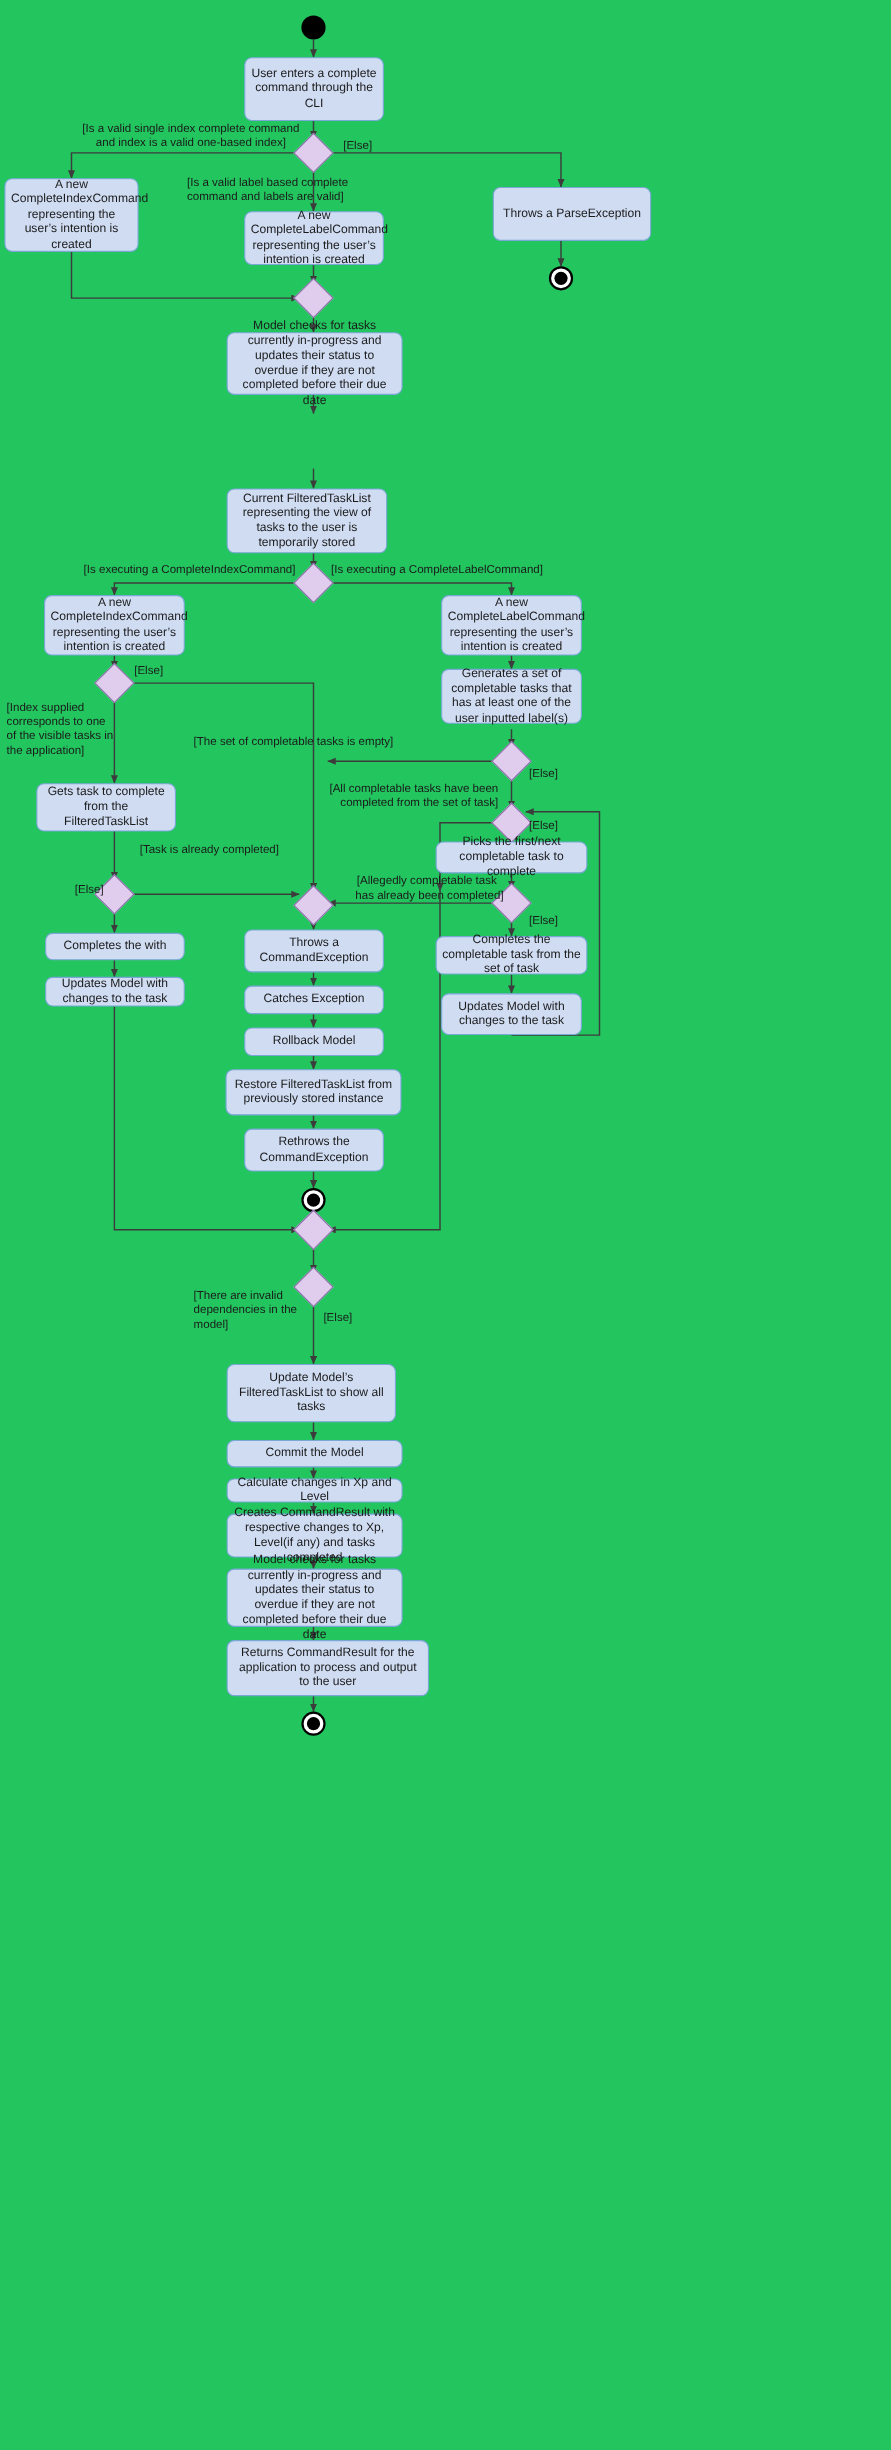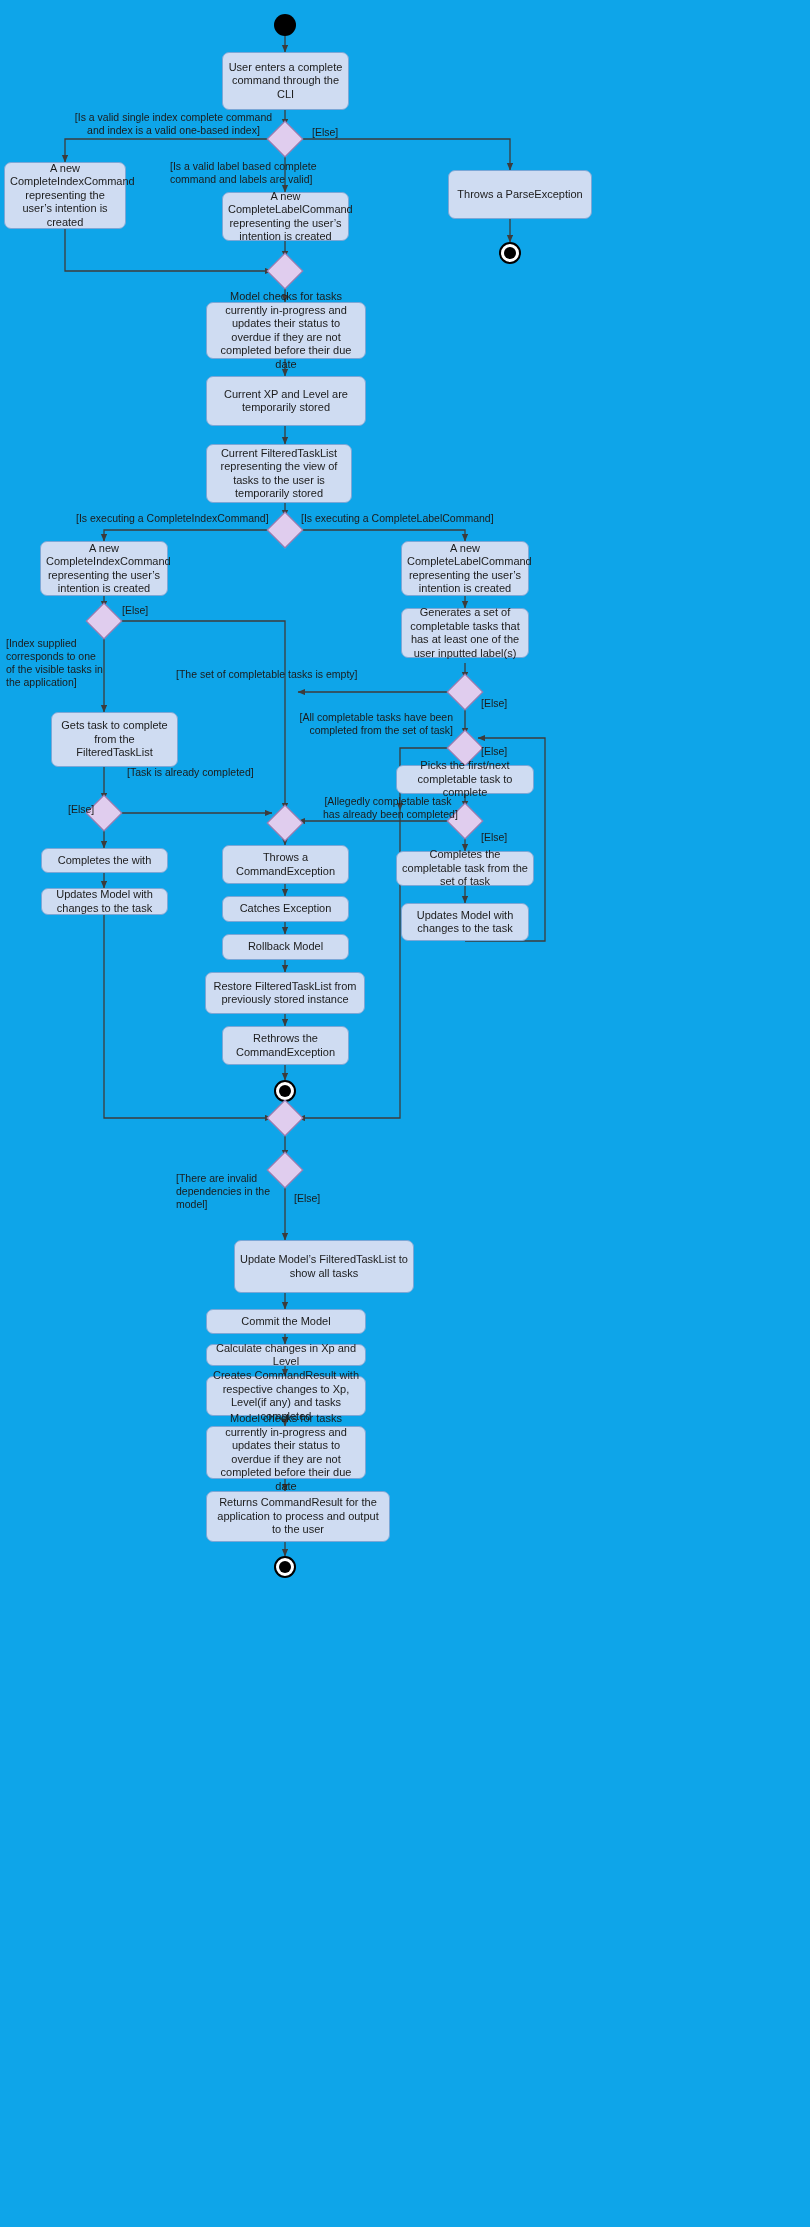--- a/index.html
+++ b/index.html
@@ -7,21 +7,21 @@
     padding: 0;
     background: #ffffff;
   }
   body {
     font-family: "Liberation Sans", sans-serif;
   }
   #diagram {
     position: relative;
     width: 810px;
     height: 2227px;
-    background: #0ea5e9;
+    background: #22c55e;
     overflow: hidden;
   }
   svg.edges {
     position: absolute;
     left: 0;
     top: 0;
     width: 810px;
     height: 2227px;
     pointer-events: none;
   }
@@ -221,23 +221,20 @@
   </div>
 
   <div class="final-node" style="left:499px; top:242px;"></div>
 
   <div class="diamond" style="left:272px; top:258px;"></div>
 
   <div class="node" style="left:206px; top:302px; width:160px; height:57px;">
     <span>Model checks for tasks currently in-progress and updates their status to overdue if they are not completed before their due date</span>
   </div>
 
-  <div class="node" style="left:206px; top:376px; width:160px; height:50px;">
-    <span>Current XP and Level are temporarily stored</span>
-  </div>
 
   <div class="node" style="left:206px; top:444px; width:146px; height:59px;">
     <span>Current FilteredTaskList representing the view of tasks to the user is temporarily stored</span>
   </div>
 
   <div class="diamond" style="left:272px; top:517px;"></div>
 
   <div class="node" style="left:40px; top:541px; width:128px; height:55px;">
     <span>A new CompleteIndexCommand representing the user’s intention is created</span>
   </div>
@@ -249,21 +246,21 @@
   <div class="diamond" style="left:91px; top:608px;"></div>
 
   <div class="node" style="left:401px; top:608px; width:128px; height:50px;">
     <span>Generates a set of completable tasks that has at least one of the user inputted label(s)</span>
   </div>
 
   <div class="diamond" style="left:452px; top:679px;"></div>
 
   <div class="diamond" style="left:452px; top:735px;"></div>
 
-  <div class="node" style="left:51px; top:712px; width:127px; height:55px;justify-content:center;">
+  <div class="node" style="left:33px; top:712px; width:127px; height:44px;justify-content:center;">
     <span>Gets task to complete from the FilteredTaskList</span>
   </div>
 
   <div class="node" style="left:396px; top:765px; width:138px; height:29px;">
     <span>Picks the first/next completable task to complete</span>
   </div>
 
   <div class="diamond" style="left:91px; top:800px;"></div>
 
   <div class="diamond" style="left:452px; top:808px;"></div>
@@ -305,21 +302,21 @@
   <div class="node" style="left:222px; top:1026px; width:127px; height:39px;">
     <span>Rethrows the CommandException</span>
   </div>
 
   <div class="final-node" style="left:274px; top:1080px;"></div>
 
   <div class="diamond" style="left:272px; top:1105px;"></div>
 
   <div class="diamond" style="left:272px; top:1157px;"></div>
 
-  <div class="node" style="left:206px; top:1240px; width:180px; height:53px;margin-left:28px;">
+  <div class="node" style="left:206px; top:1240px; width:154px; height:53px;">
     <span>Update Model’s FilteredTaskList to show all tasks</span>
   </div>
 
   <div class="node" style="left:206px; top:1309px; width:160px; height:25px;align-items:center;">
     <span>Commit the Model</span>
   </div>
 
   <div class="node" style="left:206px; top:1344px; width:160px; height:22px;">
     <span>Calculate changes in Xp and Level</span>
   </div>

